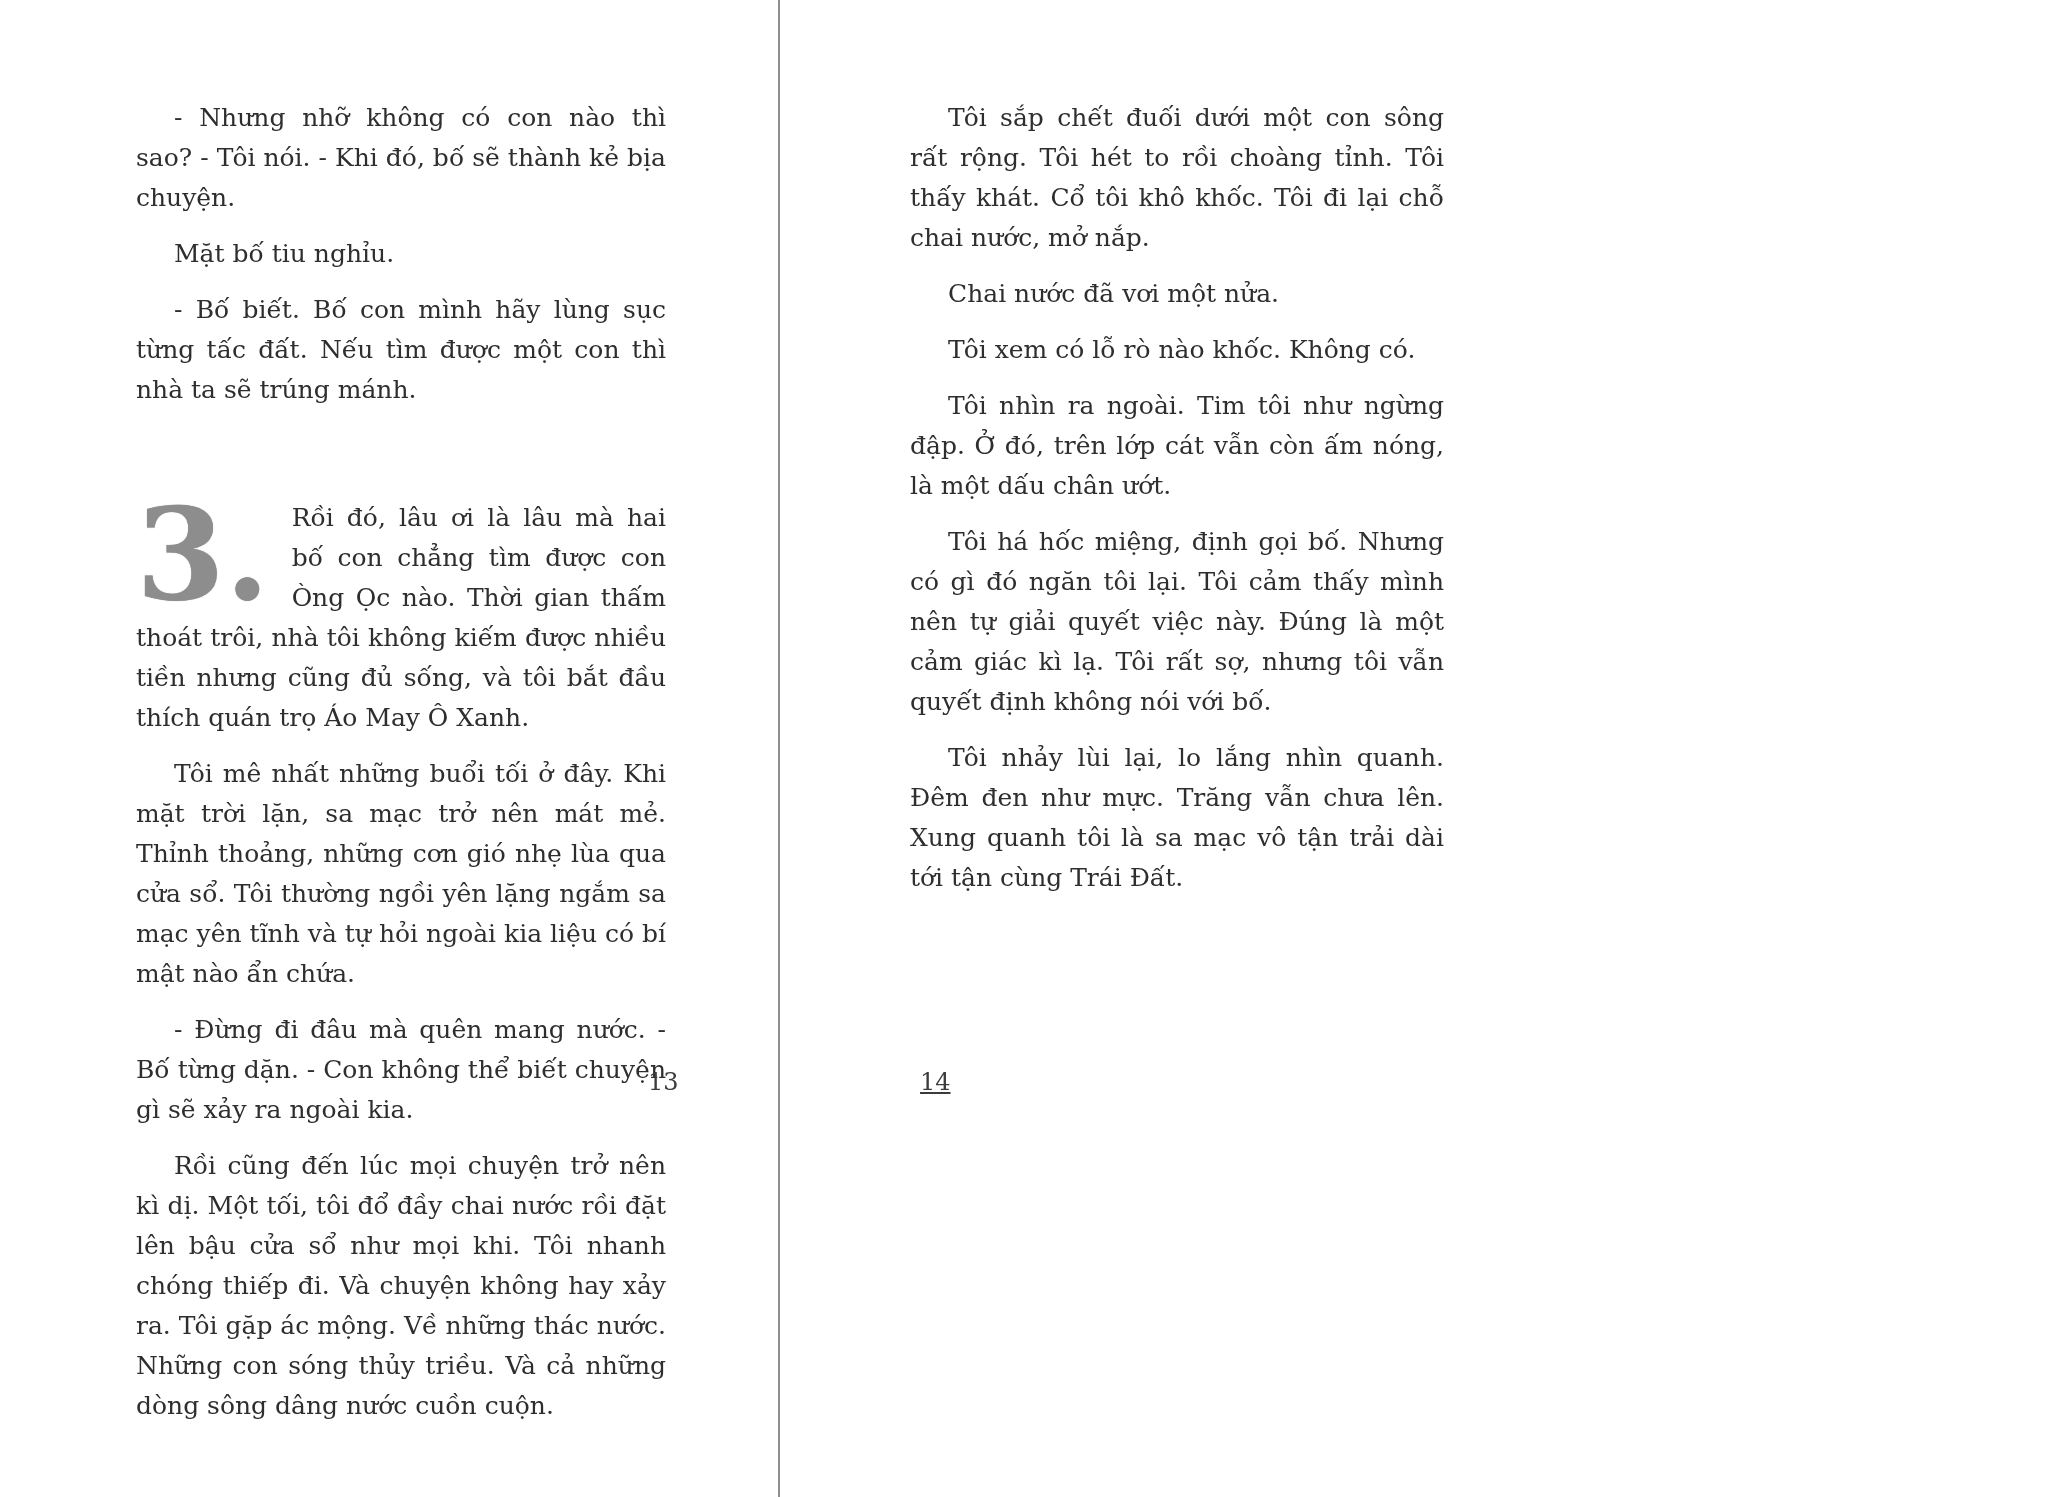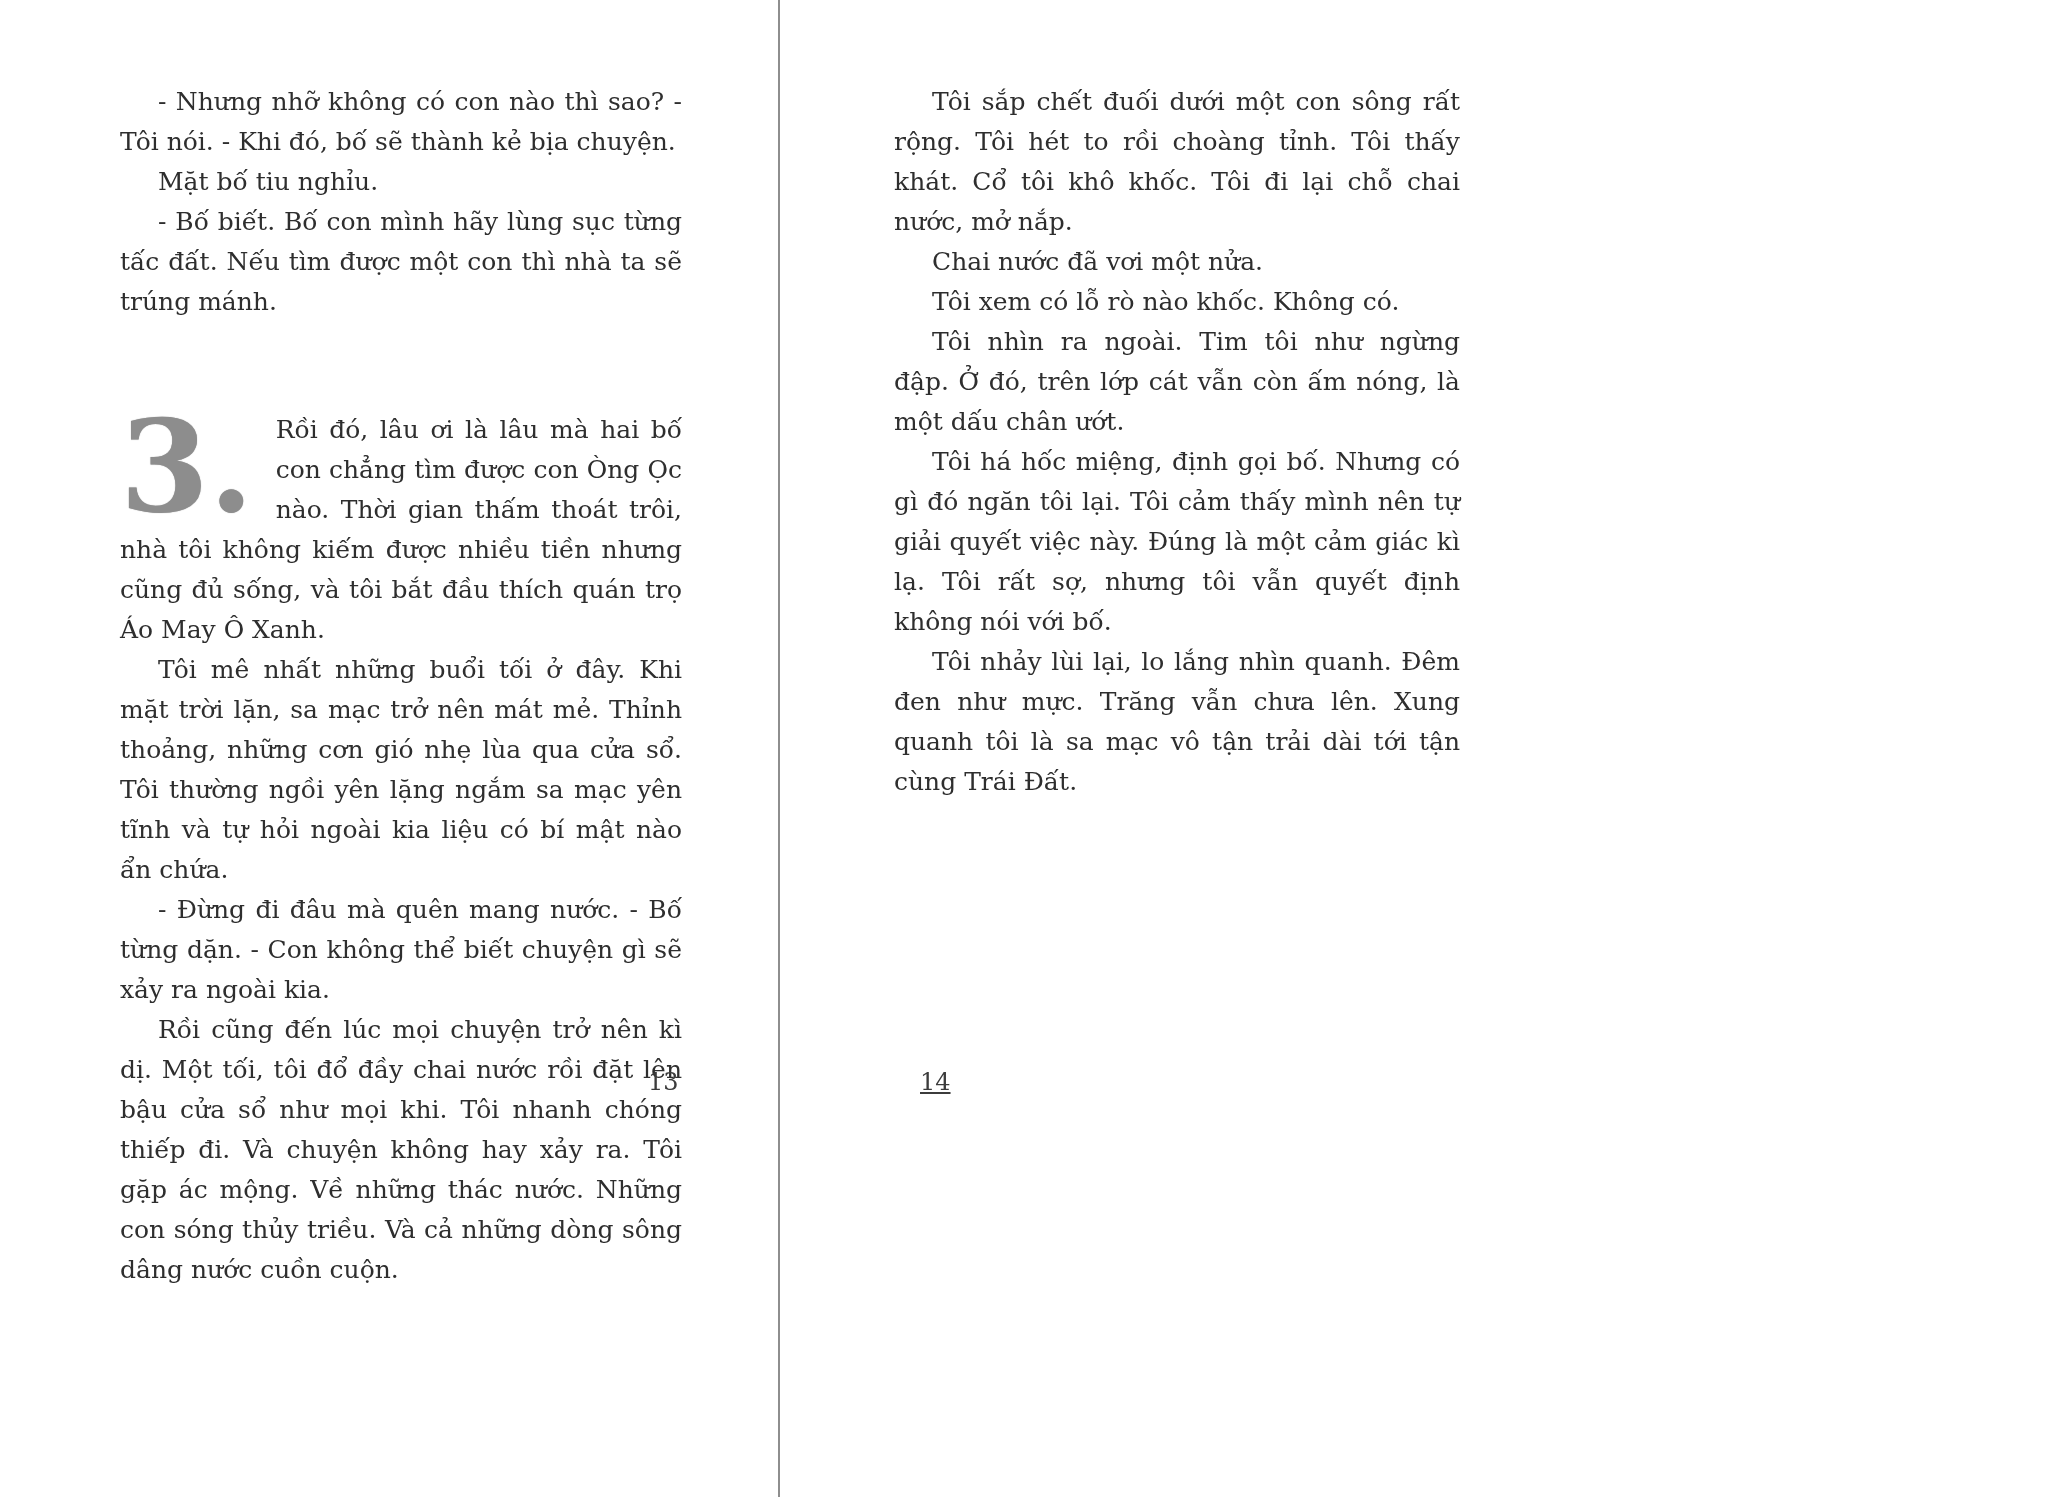--- a/index.html
+++ b/index.html
@@ -24,21 +24,21 @@
     height: 1497px;
     background: #8e8e8e;
   }
   .col {
     position: absolute;
     top: 82px;
   }
   .col-left  { left: 120px; width: 562px; }
   .col-right { left: 894px; width: 566px; }
   p.body-par {
-    margin: 0;
+    margin: 16px;
     font-size: 25px;
     line-height: 40px;
     text-align: justify;
     text-indent: 38px;
     color: #2e2e2e;
   }
   p.chapter-par {
     margin-top: 88px;
     text-indent: 0;
   }

